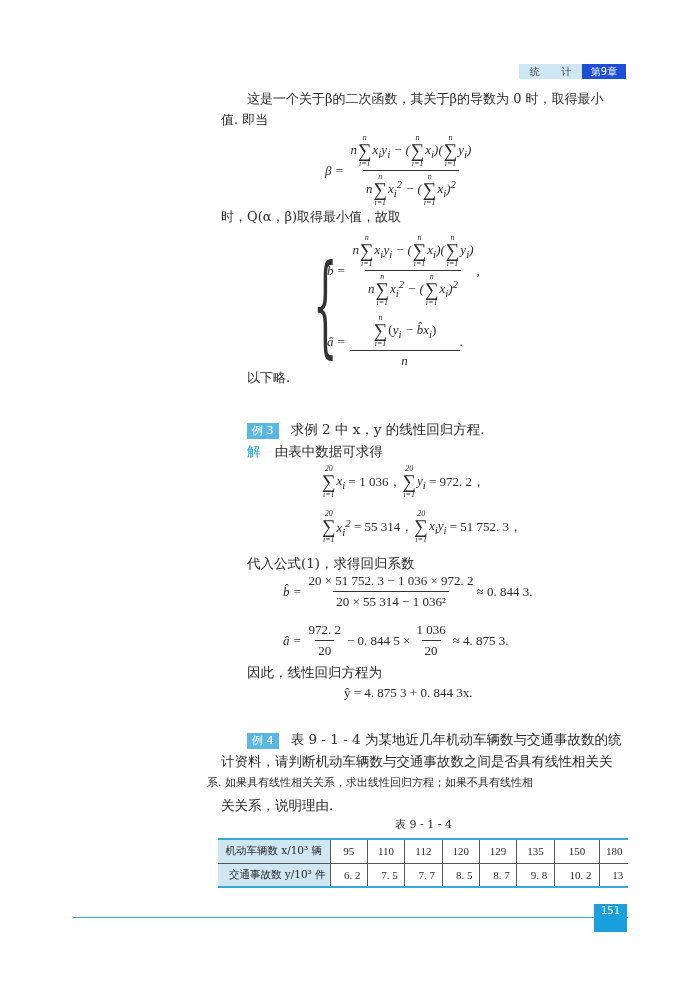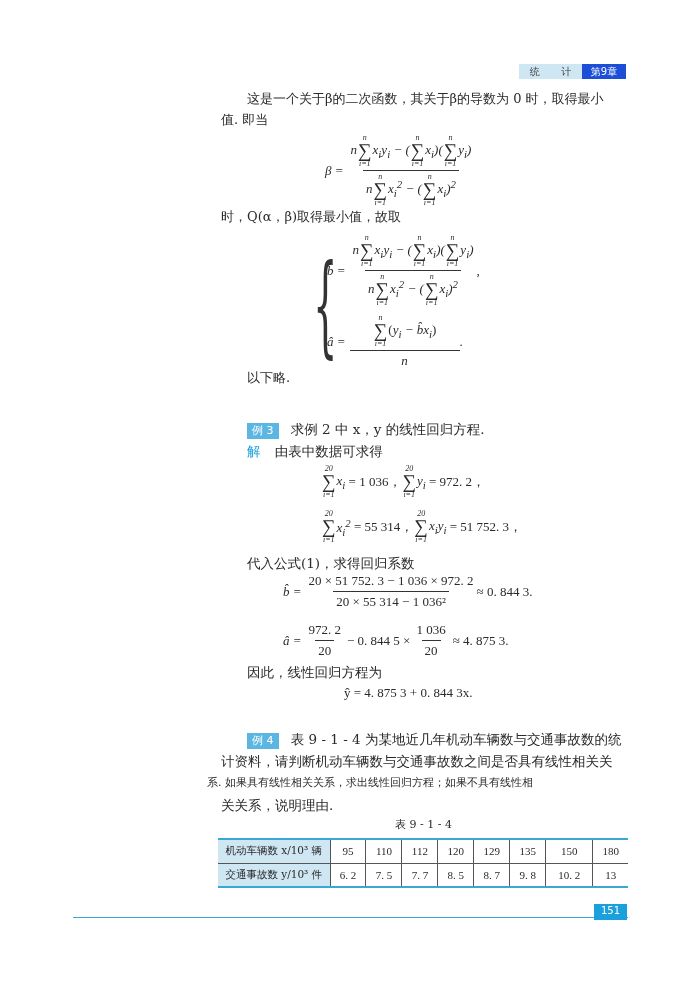--- a/index.html
+++ b/index.html
@@ -24,25 +24,25 @@
   .sum .sig { font-size: 19px; font-style: normal; line-height: 18px; }
   .f { font-size: 13px; }
 
   .badge { display: inline-block; background: #5bb7e2; color: #fff; font-family: "DejaVu Sans", sans-serif; font-size: 11px; line-height: 16px; padding: 0 5px; }
   .jie { color: #1aa0dc; font-family: "DejaVu Sans", sans-serif; }
 
   
   table.data { position: absolute; top: 838px; left: 218px; width: 410px; border-collapse: collapse; font-size: 11px; }
   table.data td { height: 24px; text-align: center; border-left: 1px solid #555; font-family: "Liberation Serif", serif; }
   table.data tr:first-child td { border-top: 2px solid #3aa8d6; border-bottom: 1px solid #555; }
-  table.data tr:last-child td { border-bottom: 2px solid #3aa8d6; }
+  table.data tr:last-child td { border-bottom: 2px solid #3aa8d6; padding-left: 7px; }
   table.data td.rh { background: #cfe6f3; border-left: none; width: 112px; font-size: 10.5px; font-family: "DejaVu Serif", serif; }
 
   .foot-line { top: 917px; left: 73px; width: 555px; height: 1px; background: #3aa8d6; }
-  .pg { top: 904px; left: 594px; width: 33px; height: 16px; background: #1aa0dc; color: #fff; font-family: "DejaVu Sans", sans-serif; font-size: 10px; line-height: 14px; text-align: center; }
+  .pg { top: 904px; left: 594px; width: 33px; height: 28px; background: #1aa0dc; color: #fff; font-family: "DejaVu Sans", sans-serif; font-size: 10px; line-height: 14px; text-align: center; }
 
   .brace { font-size: 110px; line-height: 110px; font-weight: 100; color: #333; transform: scaleX(0.35); transform-origin: left top; font-family: "DejaVu Serif", serif; }
 </style>
 </head>
 <body>
 
 <div class="abs hdr-band">
   <div class="hdr-sec">
     <span>统</span>
     <span>计</span>

